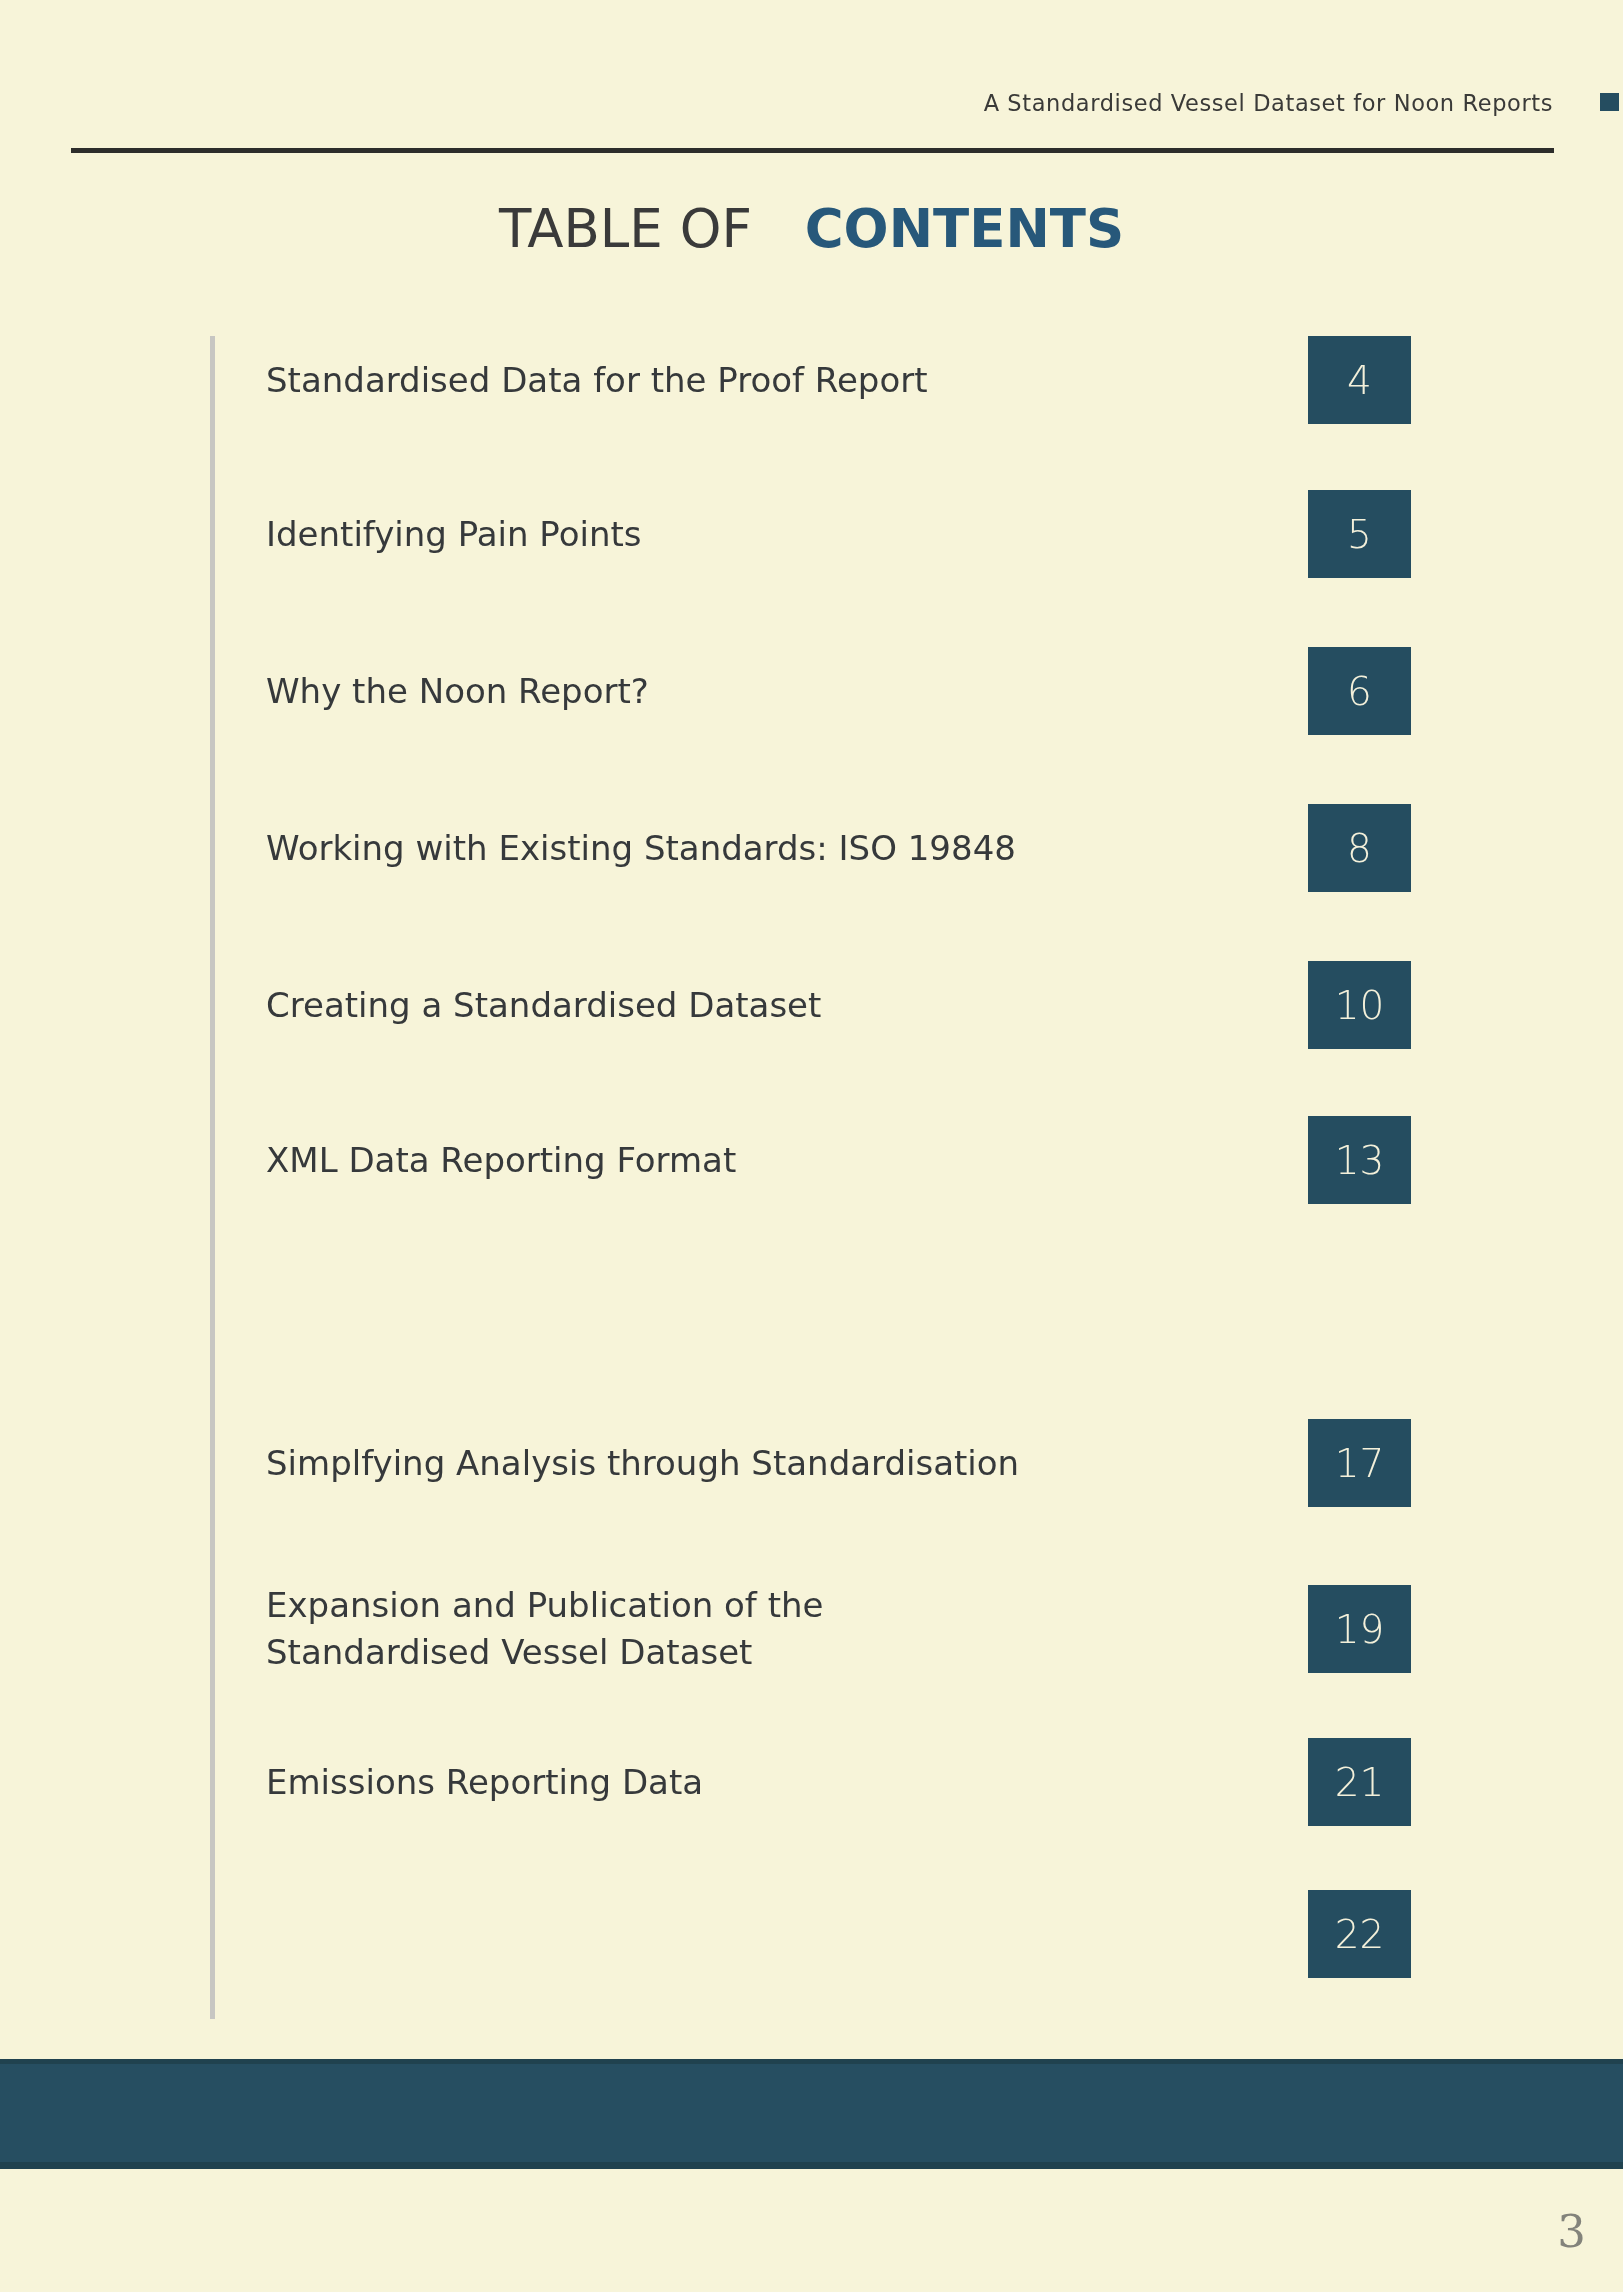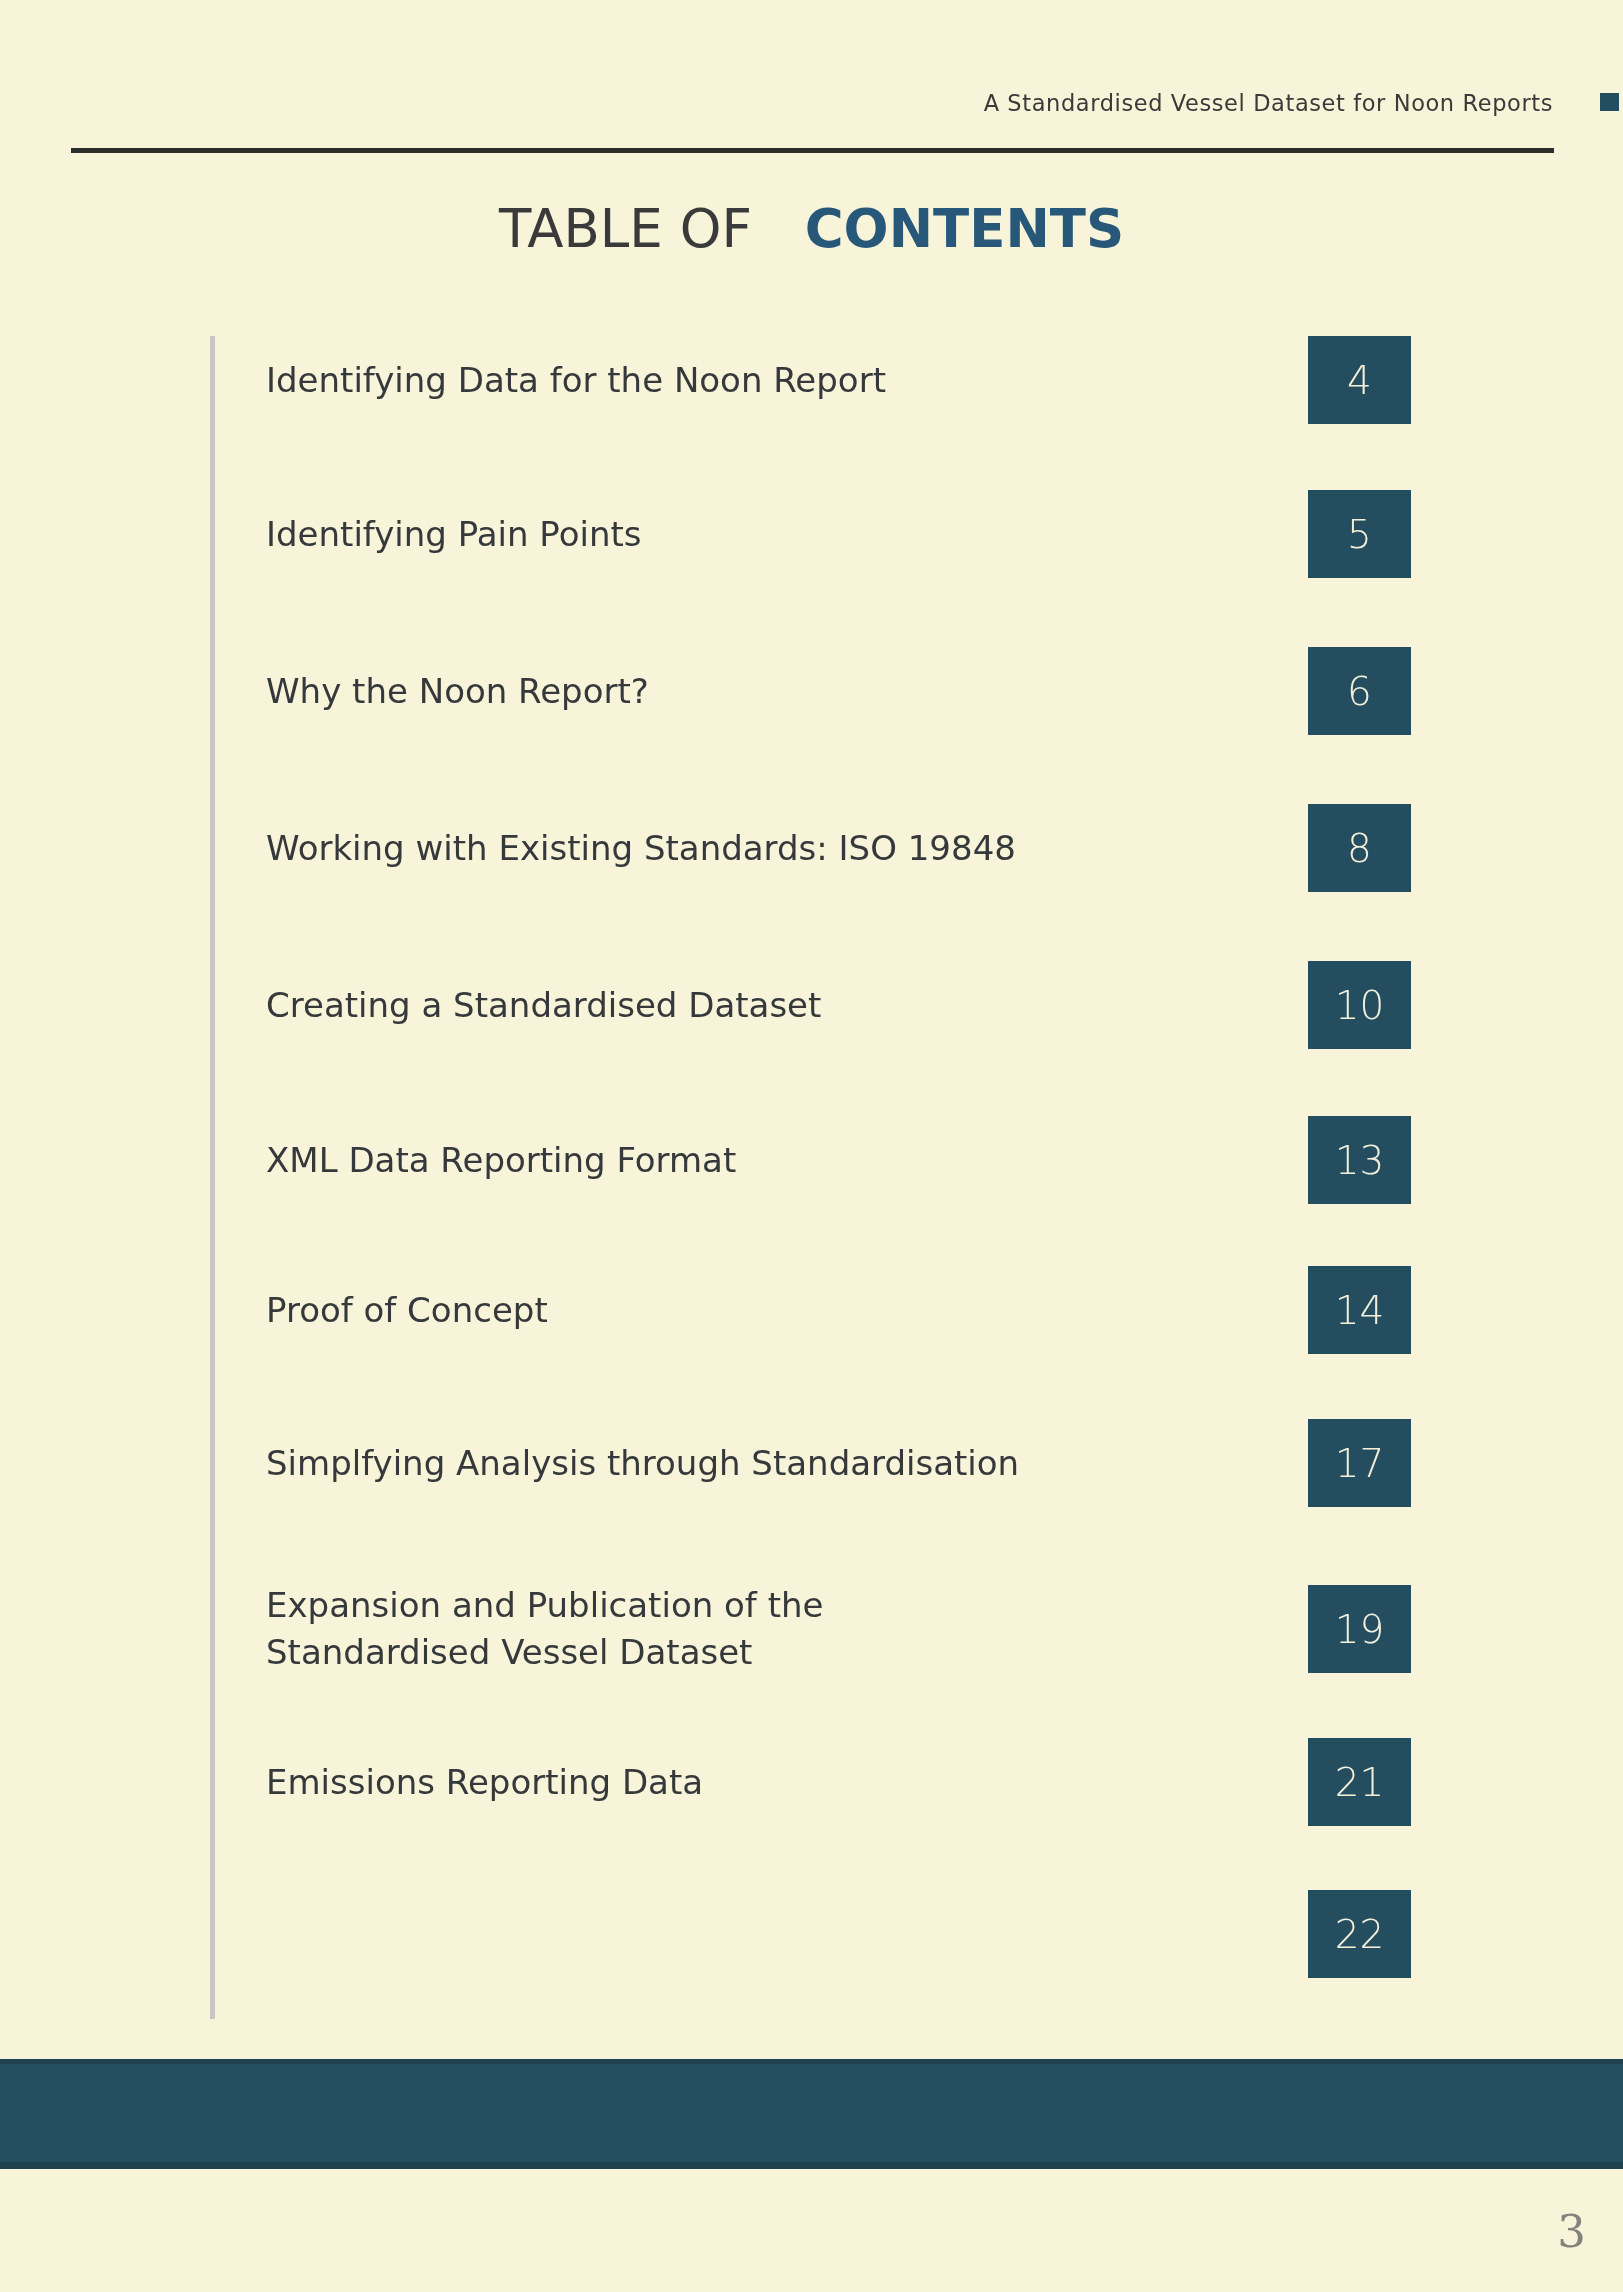--- a/index.html
+++ b/index.html
@@ -112,21 +112,21 @@
 
   <div class="header-title">A Standardised Vessel Dataset for Noon Reports</div>
   <div class="header-square"></div>
   <div class="header-rule"></div>
 
   <div class="doc-title"><span>TABLE OF </span><span class="emph">CONTENTS</span></div>
 
   <div class="toc-vline"></div>
 
   <div class="toc-row" style="top:336px">
-    <div class="toc-title">Identifying Data for the Noon Report</div>
+    <div class="toc-title">Standardised Data for the Proof Report</div>
     <div class="toc-page">4</div>
   </div>
   <div class="toc-row" style="top:490px">
     <div class="toc-title">Identifying Pain Points</div>
     <div class="toc-page">5</div>
   </div>
   <div class="toc-row" style="top:647px">
     <div class="toc-title">Why the Noon Report?</div>
     <div class="toc-page">6</div>
   </div>
@@ -134,24 +134,20 @@
     <div class="toc-title">Working with Existing Standards: ISO 19848</div>
     <div class="toc-page">8</div>
   </div>
   <div class="toc-row" style="top:961px">
     <div class="toc-title">Creating a Standardised Dataset</div>
     <div class="toc-page">10</div>
   </div>
   <div class="toc-row" style="top:1116px">
     <div class="toc-title">XML Data Reporting Format</div>
     <div class="toc-page">13</div>
-  </div>
-  <div class="toc-row" style="top:1266px">
-    <div class="toc-title">Proof of Concept</div>
-    <div class="toc-page">14</div>
   </div>
   <div class="toc-row" style="top:1419px">
     <div class="toc-title">Simplfying Analysis through Standardisation</div>
     <div class="toc-page">17</div>
   </div>
   <div class="toc-row" style="top:1585px">
     <div class="toc-title">Expansion and Publication of the
 Standardised Vessel Dataset</div>
     <div class="toc-page">19</div>
   </div>

